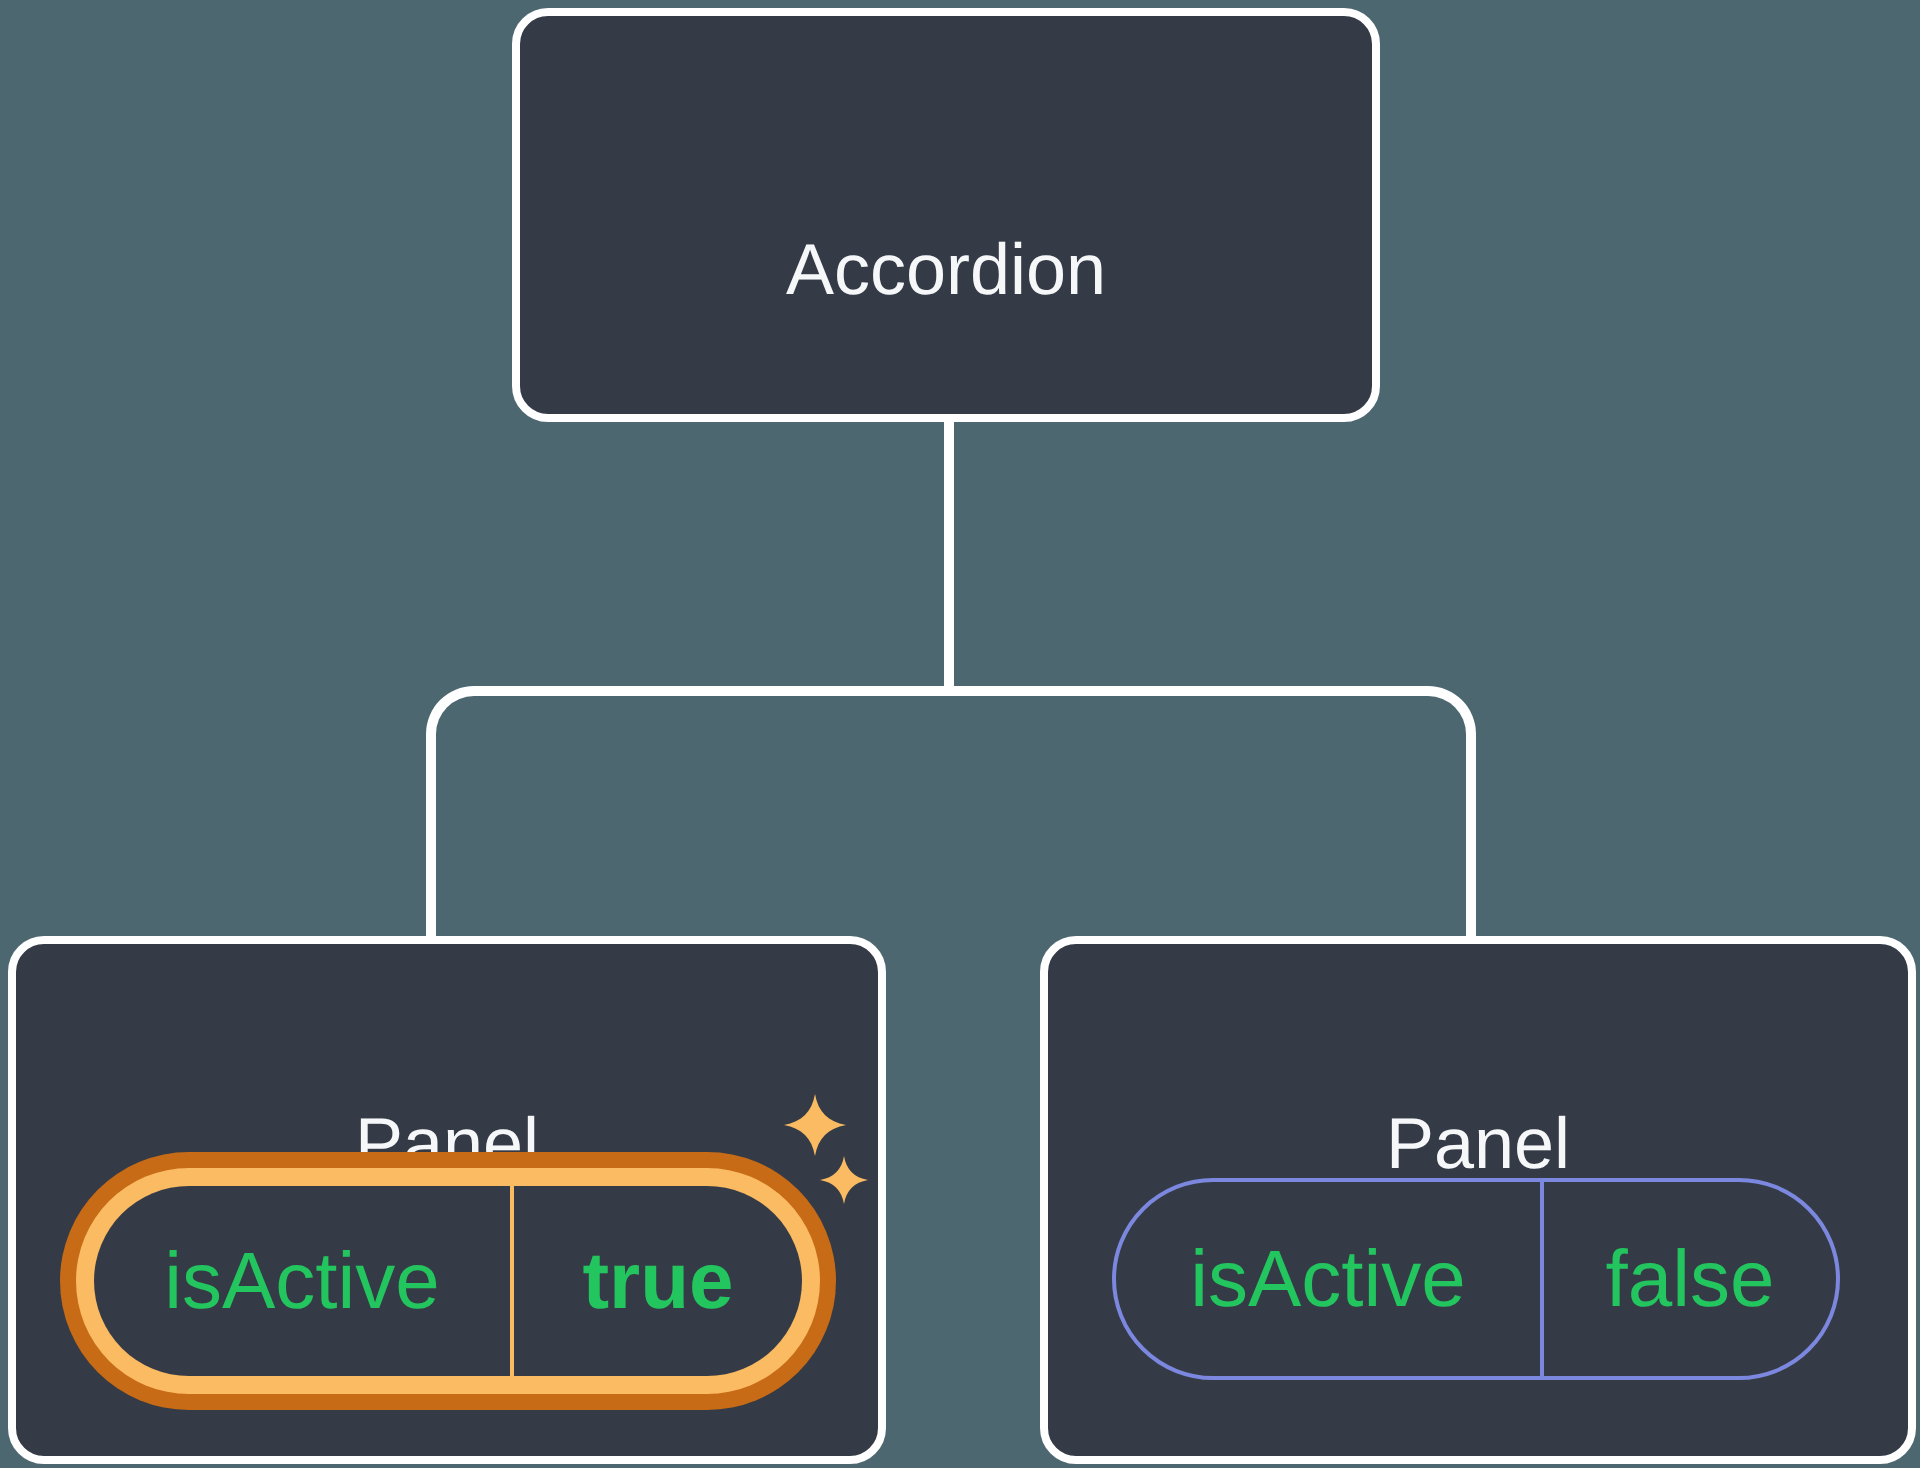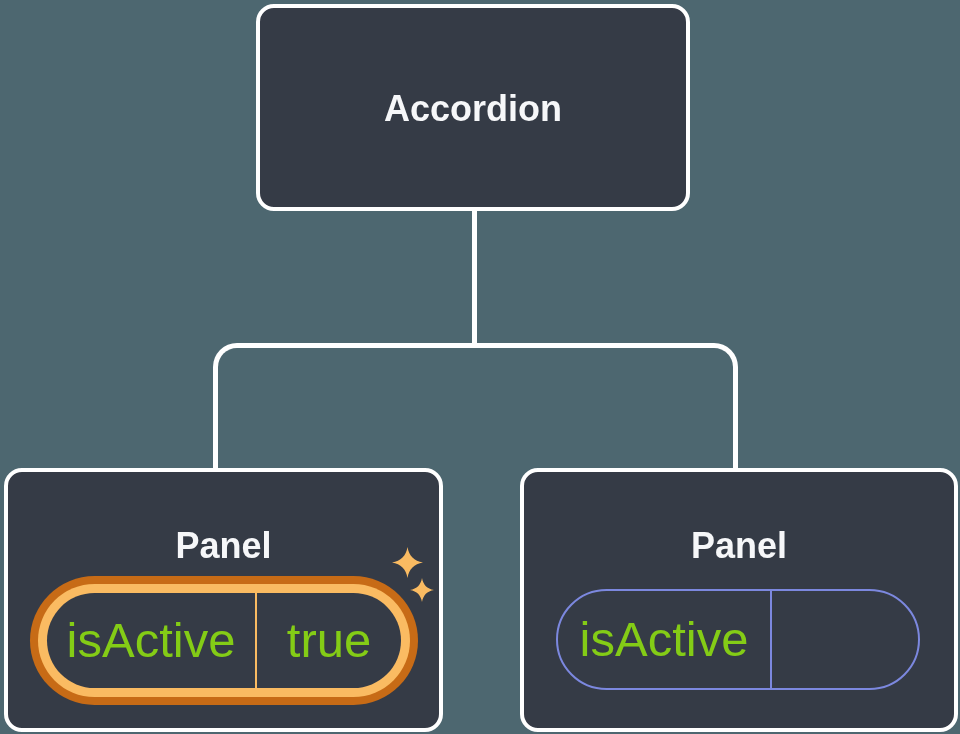--- a/index.html
+++ b/index.html
@@ -7,21 +7,21 @@
     position:relative;width:960px;height:734px;overflow:hidden;
     background:#4D6770;
     font-family:"Liberation Sans", sans-serif;
   }
   .node{
     position:absolute;box-sizing:border-box;
     background:#353B46;border:4px solid #FFFFFF;border-radius:18px;
   }
   .node-title{
     position:absolute;left:0;width:100%;text-align:center;
-    color:#F6F7F9;font-size:36px;font-weight:700;line-height:1;
+    color:#F6F7F9;font-size:36px;font-weight:400;line-height:1;margin-top:26px;
   }
   #accordion-box{left:256px;top:4px;width:434px;height:207px;}
   #accordion-box .node-title{top:83px;}
   
   .stem{position:absolute;left:472px;top:207px;width:5px;height:141px;background:#FFFFFF;}
   .bracket{
     position:absolute;box-sizing:border-box;left:213px;top:343px;width:525px;height:125px;
     border:5px solid #FFFFFF;border-bottom:none;border-radius:24px 24px 0 0;
   }
   
@@ -45,22 +45,22 @@
   .pill-glow-inner .seg-val{flex:1;display:flex;align-items:center;justify-content:center;}
   .divider-amber{width:2px;background:#FABB62;}
   
   .pill-plain{
     position:absolute;left:32px;top:117px;width:364px;height:101px;box-sizing:border-box;
     border:2px solid #7C88DF;border-radius:999px;display:flex;align-items:stretch;overflow:hidden;
   }
   .pill-plain .seg-key{width:212px;display:flex;align-items:center;justify-content:center;}
   .pill-plain .seg-val{flex:1;display:flex;align-items:center;justify-content:center;}
   .divider-purple{width:2px;background:#7C88DF;}
-  .state-text{color:#84cc16;font-size:49px;line-height:1;}
-  .state-text.bold{font-weight:400;}
+  .state-text{color:#22c55e;font-size:40px;line-height:1;}
+  .state-text.bold{font-weight:700;}
   
   .sparkle{position:absolute;}
   .sparkle-big{left:384px;top:75px;width:31px;height:31px;}
   .sparkle-small{left:402px;top:106px;width:24px;height:24px;}
 </style>
 </head>
 <body>
 
 <div class="stage">
 
@@ -97,16 +97,19 @@
   </div>
 
   <div class="node panel" id="panel-right">
     <div class="node-title">Panel</div>
 
     <div class="pill-plain">
       <div class="seg-key">
         <span class="state-text">isActive</span>
       </div>
       <div class="divider-purple"></div>
+      <div class="seg-val">
+        <span class="state-text">false</span>
+      </div>
     </div>
   </div>
 
 </div>
 
 </body></html>

